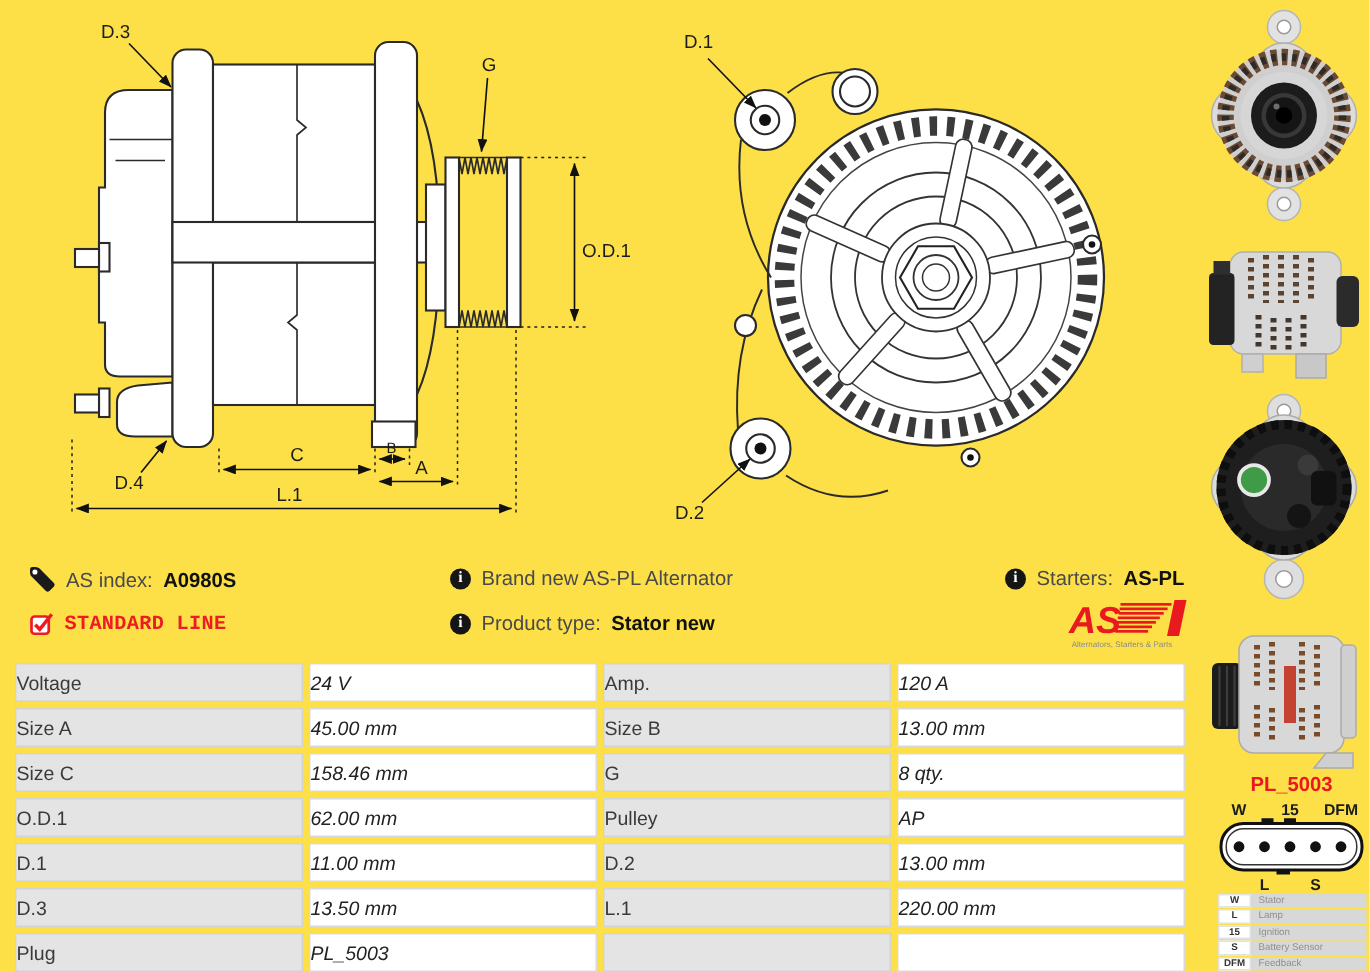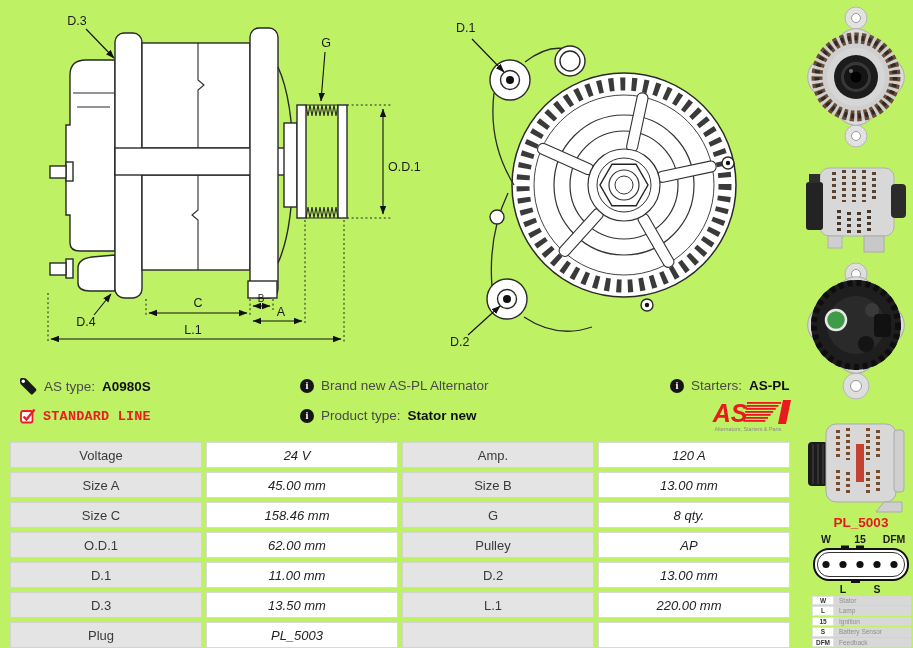--- a/index.html
+++ b/index.html
@@ -1,28 +1,28 @@
 <!DOCTYPE html>
 <html><head>
 <meta charset="utf-8">
 <style>
   html,body{margin:0;padding:0;background:#fff;}
   body{font-family:"Liberation Sans", sans-serif;}
-  .page{position:relative;width:913px;height:648px;background:#bef264;overflow:hidden;}
+  .page{position:relative;width:913px;height:648px;background:#fde047;overflow:hidden;}
 
   
   .info-item{position:absolute;display:flex;align-items:center;gap:7px;font-size:13.5px;color:#4a4a4a;white-space:nowrap;}
   .info-item b{color:#111;font-weight:700;}
   .ico{display:inline-flex;align-items:center;justify-content:center;flex:0 0 auto;}
   .info-circle{width:14px;height:14px;border-radius:50%;background:#151515;color:#fff;font-size:10.5px;font-weight:700;line-height:14px;text-align:center;font-family:"Liberation Serif",serif;}
   .standard{color:#ed1c24;font-weight:700;font-size:13.5px;letter-spacing:.2px;}
 
   
   table.spec{position:absolute;left:6px;top:438px;border-collapse:separate;border-spacing:4px;table-layout:fixed;width:788px;}
-  table.spec td{height:24px;font-size:13px;text-align:center;padding:0 10px 0 0;vertical-align:middle;overflow:hidden;}
+  table.spec td{height:24px;font-size:13px;text-align:left;padding:0 10px 0 0;vertical-align:middle;overflow:hidden;}
   td.lbl{background:#e4e4e4;border:1px solid #d3d3d3;color:#3a3a3a;width:180px;}
   td.val{background:#fff;border:1px solid #d9d9d9;color:#222;width:180px;font-style:italic;}
 
   
   .plug-name{position:absolute;left:811px;top:515px;width:100px;text-align:center;color:#e8191f;font-weight:700;font-size:13.5px;}
   .legend{position:absolute;left:812px;top:596px;width:99px;}
   .legend-row{display:flex;margin-bottom:1px;height:9.4px;}
   .legend-pin{width:22px;background:#fff;border:1px solid #e2e2e2;font-size:6.5px;font-weight:700;color:#333;text-align:center;line-height:8px;flex:0 0 auto;box-sizing:border-box;}
   .legend-desc{flex:1;background:#d8d8d8;color:#8f8f8f;font-size:6.5px;line-height:9.4px;padding-left:5px;}
 
@@ -252,21 +252,21 @@
     <path d="M78,88 L96,88 L96,98 L70,98 Z" fill="#cfcfcf" stroke="#ababab"></path>
   </svg>
 
   <div class="info-item" style="left:20px;top:378px;">
     <span class="ico">
       <svg width="17" height="17" viewBox="0 0 16 16">
         <path d="M1,6 Q0,5 0,3.5 L0,1.5 Q0,0 1.5,0 L3.5,0 Q5,0 6,1 L15,10 Q16,11 15,12.2 L12.2,15 Q11,16 10,15 Z" fill="#1a1a1a"></path>
         <circle cx="3.1" cy="3.1" r="1.6" fill="#fff"></circle>
       </svg>
     </span>
-    <span>AS type:</span>
+    <span>AS index:</span>
     <b>A0980S</b>
   </div>
 
   <div class="info-item" style="left:300px;top:378px;">
     <span class="ico info-circle">i</span>
     <span>Brand new AS-PL Alternator</span>
   </div>
 
   <div class="info-item" style="left:670px;top:378px;">
     <span class="ico info-circle">i</span>

